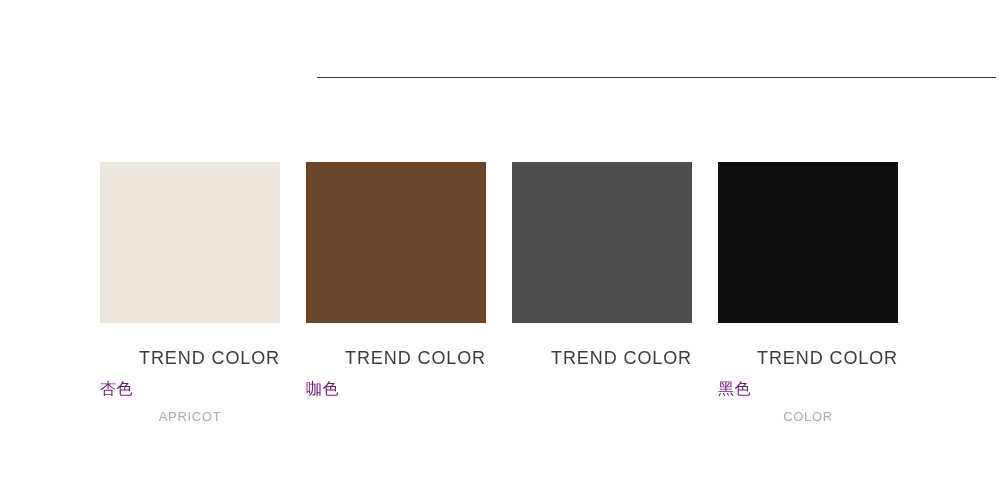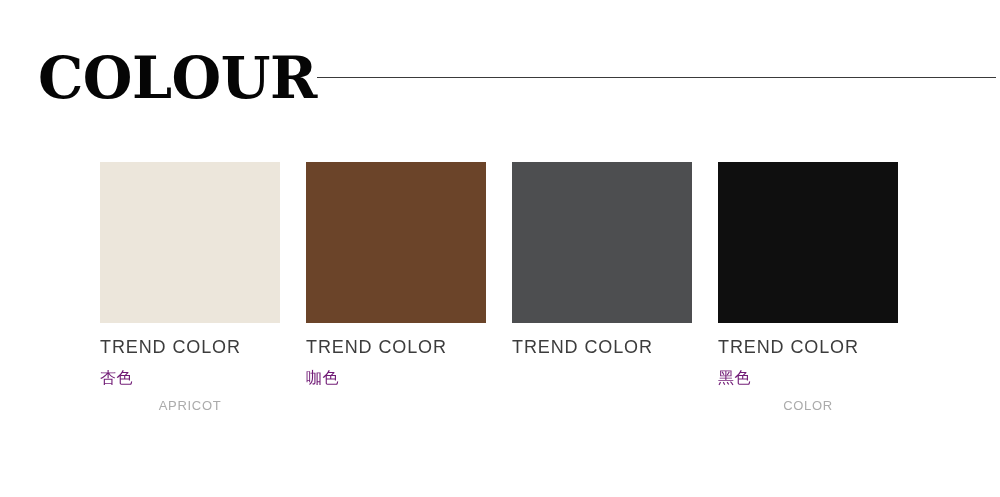--- a/index.html
+++ b/index.html
@@ -68,26 +68,27 @@
     flex: 0 0 180px;
   }
 
   .swatch-chip {
     width: 180px;
     height: 161px;
     display: block;
   }
 
   .swatch-trend {
-    margin-top: 14px;
+    margin-top: 25px;
     font-size: 18px;
     line-height: 20px;
     letter-spacing: 0.9px;
     color: #3c3c3c;
     white-space: nowrap;
+    text-align: right;
   }
 
   .swatch-cn {
     margin-top: 12px;
     font-size: 16px;
     line-height: 18px;
     letter-spacing: 0.5px;
     color: #701a75;
     white-space: nowrap;
   }
@@ -101,21 +102,20 @@
     white-space: nowrap;
     text-align: center;
   }
 </style>
 </head>
 <body>
 
 <div id="board" style="background: rgb(255, 255, 255);">
 
   <div id="header">
-    <h1 id="page-title">COLOUR</h1>
     <div id="title-rule" style="background: rgb(58, 58, 58);"></div>
   </div>
 
   <div id="palette">
 
     <div class="swatch-col">
       <div class="swatch-chip" style="background:#ece6db;"></div>
       <div class="swatch-trend">TREND COLOR</div>
       <div class="swatch-cn">杏色</div>
       <div class="swatch-en">APRICOT</div>

